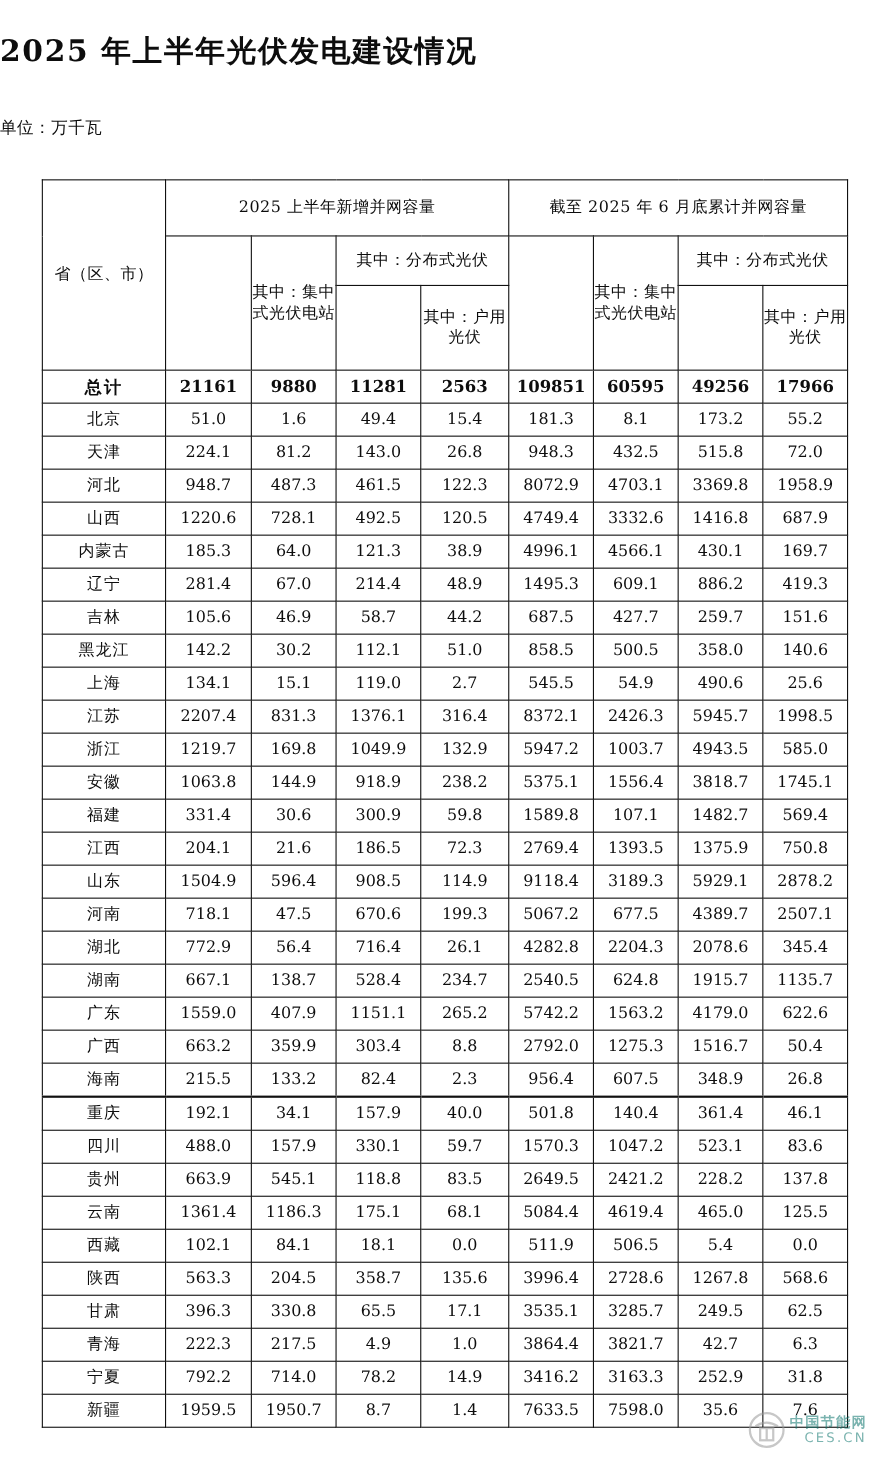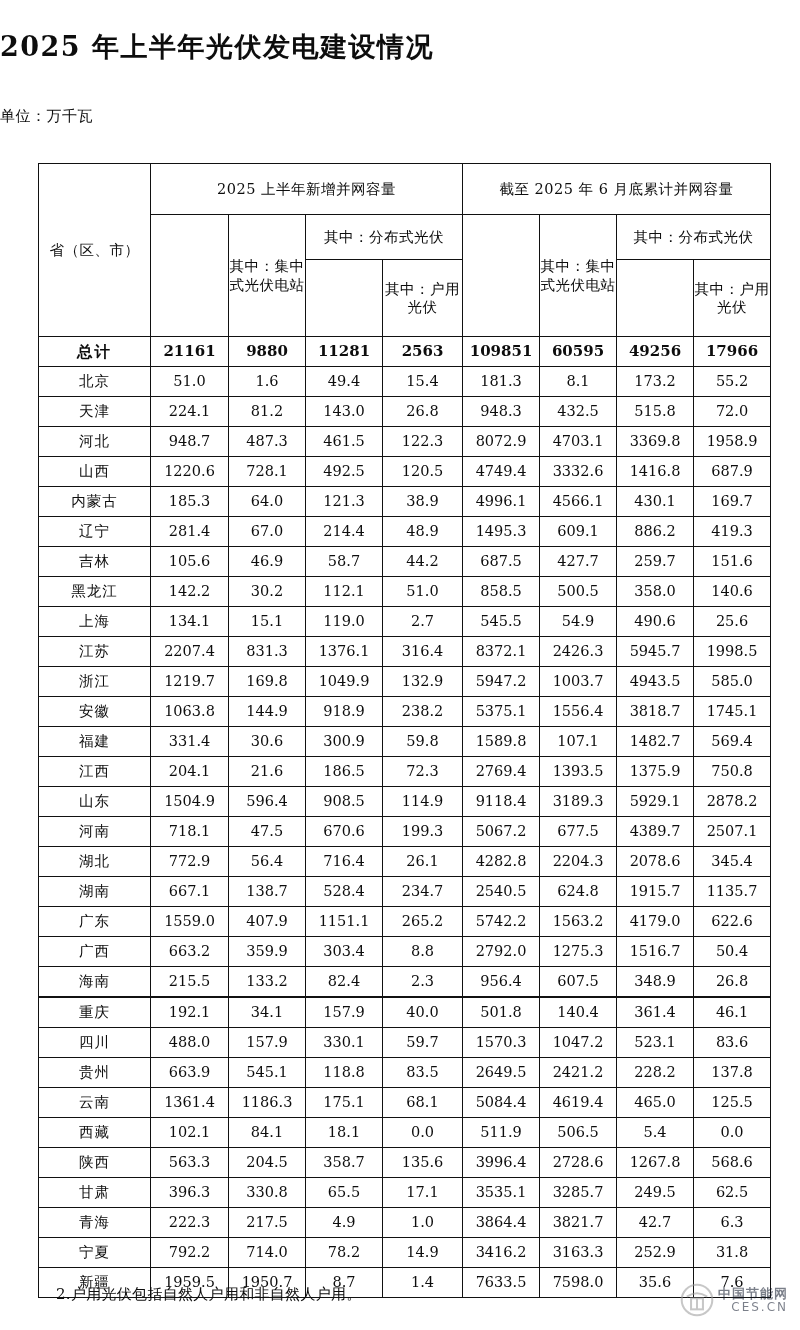--- a/index.html
+++ b/index.html
@@ -134,21 +134,21 @@
   .watermark .wm-logo {
     width: 34px;
     height: 34px;
     flex: 0 0 34px;
   }
   .watermark .wm-text {
     display: flex;
     flex-direction: column;
     line-height: 1.05;
     font-family: "DejaVu Sans", "Liberation Sans", sans-serif;
-    color: #0f172a;
+    color: #0f766e;
   }
   .watermark .wm-cn {
     font-size: 13px;
     letter-spacing: 1px;
     font-weight: bold;
   }
   .watermark .wm-en {
     font-size: 12px;
     letter-spacing: 2px;
     text-align: right;
@@ -552,21 +552,20 @@
           <td>7633.5</td>
           <td>7598.0</td>
           <td>35.6</td>
           <td>7.6</td>
         </tr>
       </tbody>
   </table>
 </div>
 
 <div class="notes">
-  <div class="note-2">2.户用光伏包括自然人户用和非自然人户用。</div>
 </div>
 
 <div class="watermark">
   <svg class="wm-logo" viewBox="0 0 40 40">
     <circle cx="20" cy="20" r="18" fill="none" stroke="#9a9a9a" stroke-width="2.4"></circle>
     <path d="M8 16 Q20 8 32 16" fill="none" stroke="#9a9a9a" stroke-width="2.4"></path>
     <rect x="13" y="18" width="14" height="13" fill="none" stroke="#9a9a9a" stroke-width="2.4"></rect>
     <line x1="20" y1="18" x2="20" y2="31" stroke="#9a9a9a" stroke-width="2.4"></line>
   </svg>
   <span class="wm-text">

